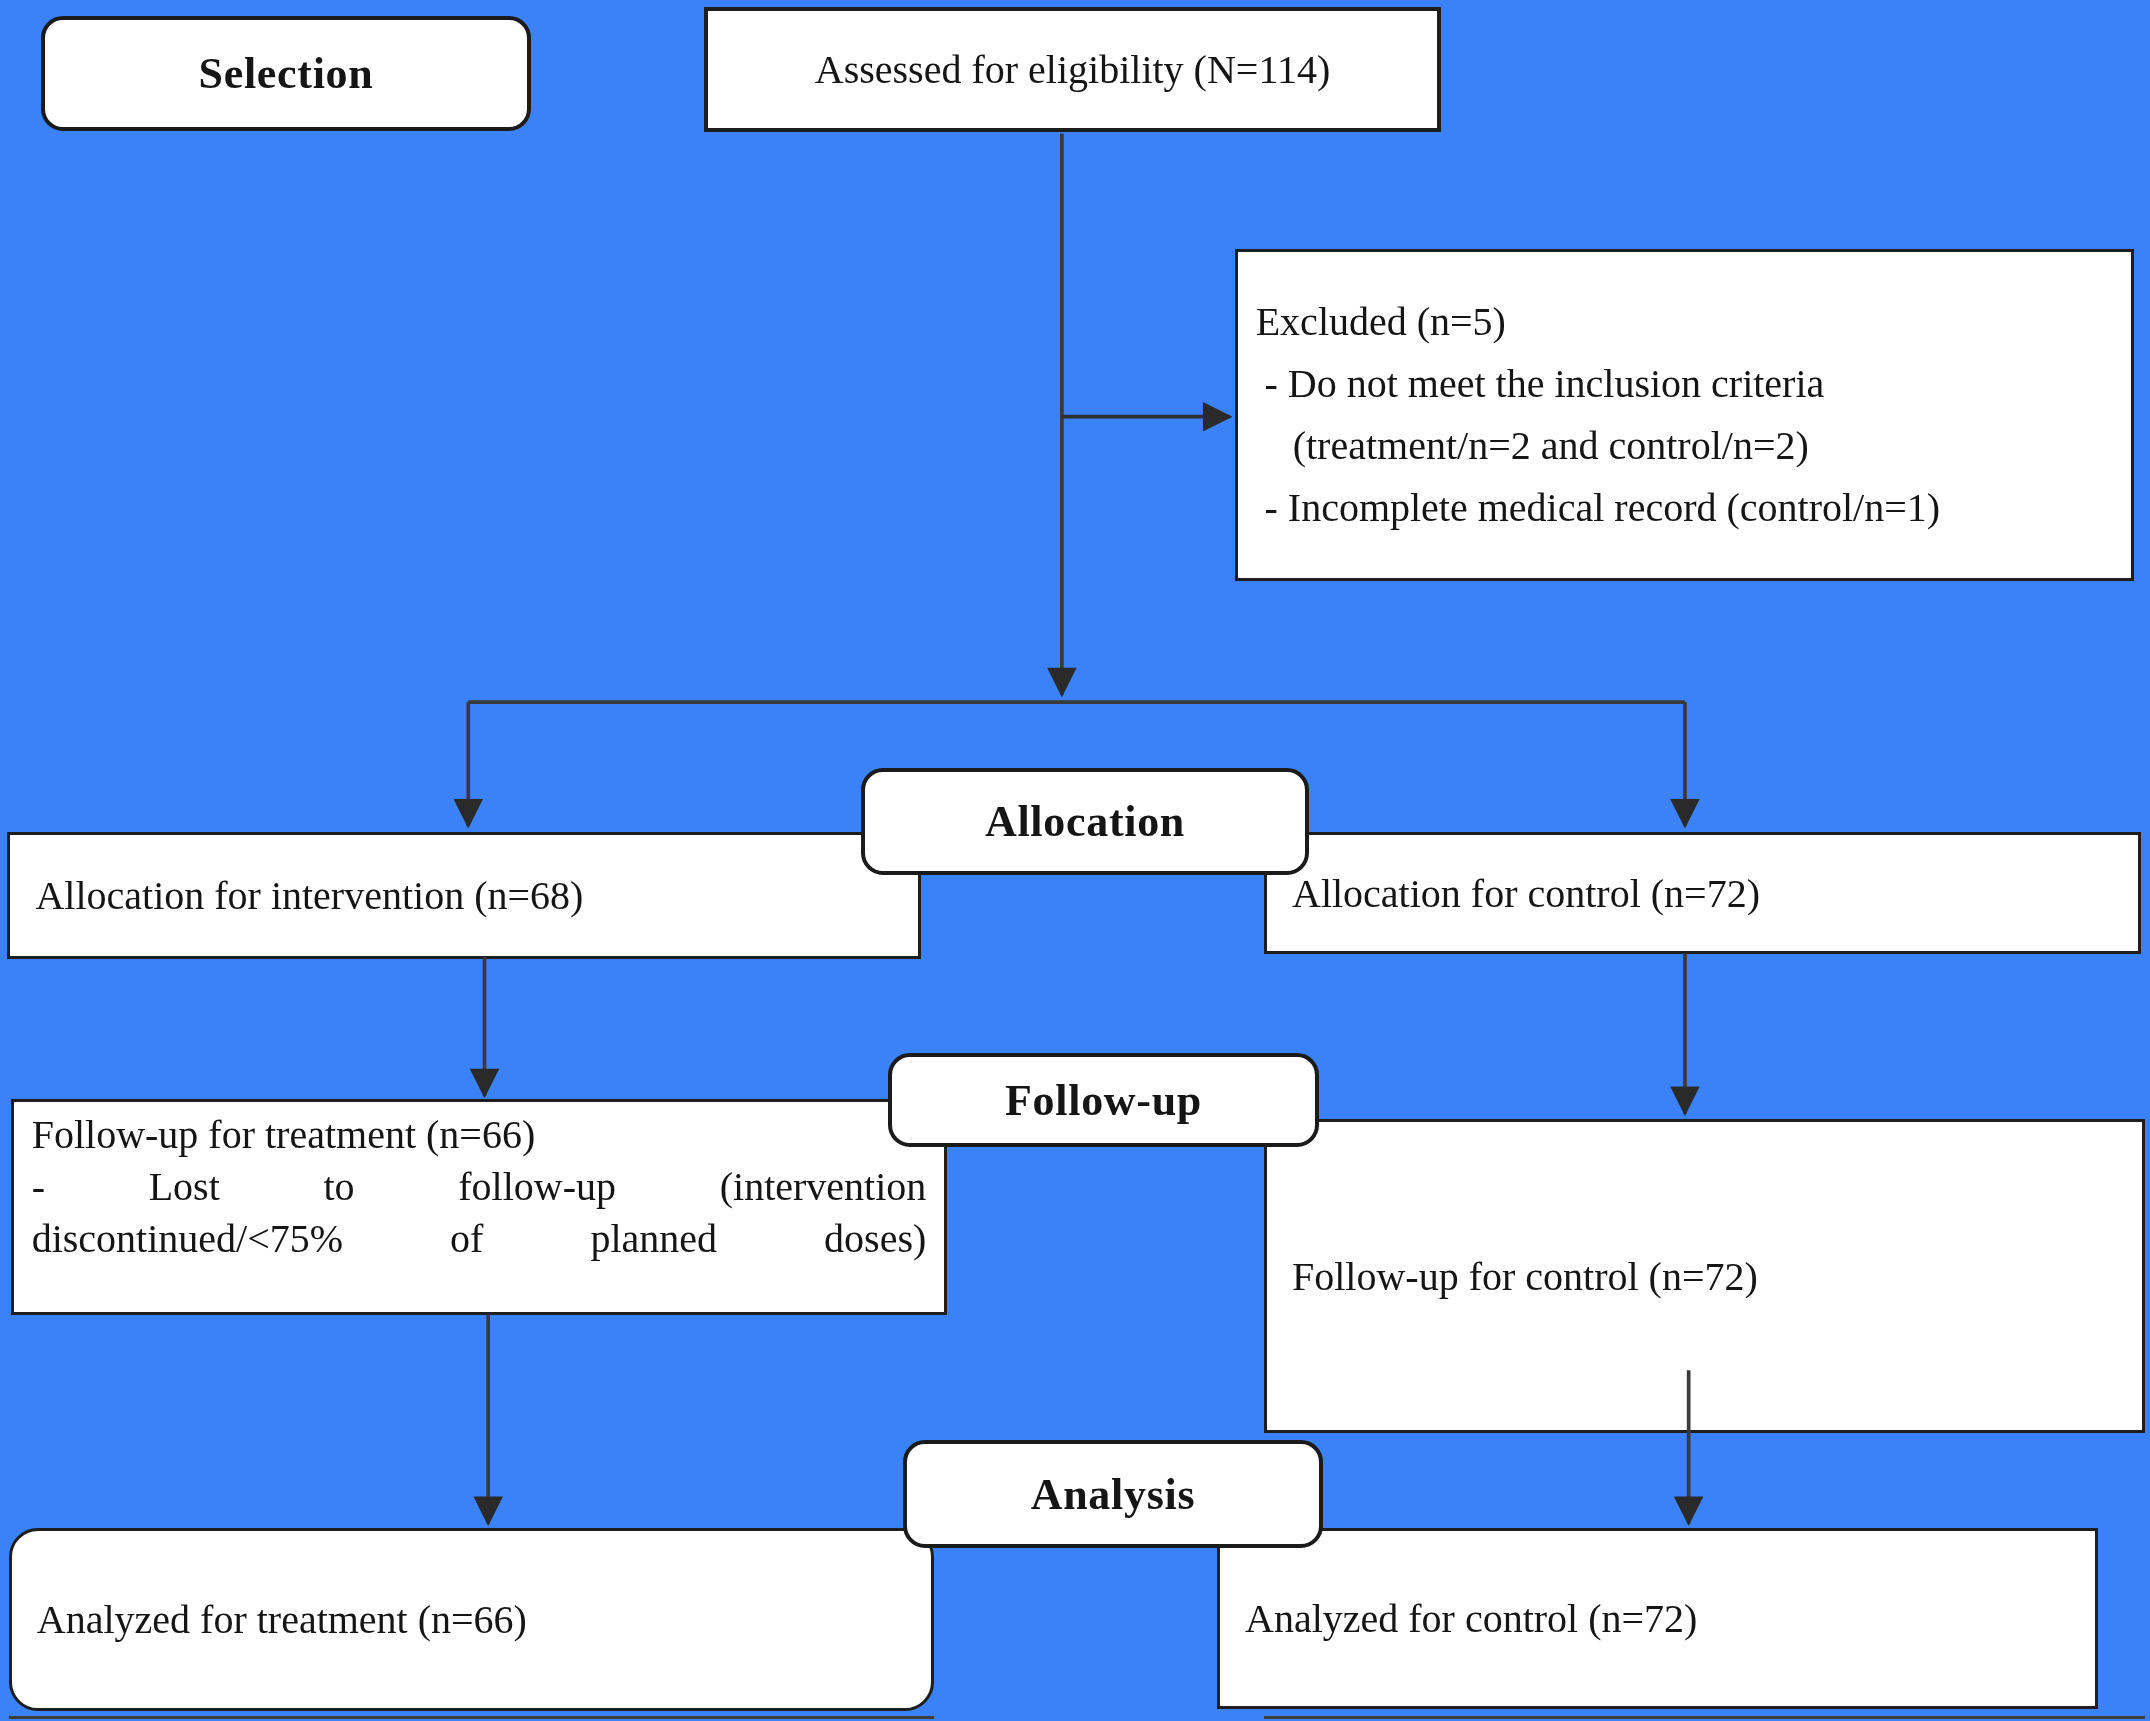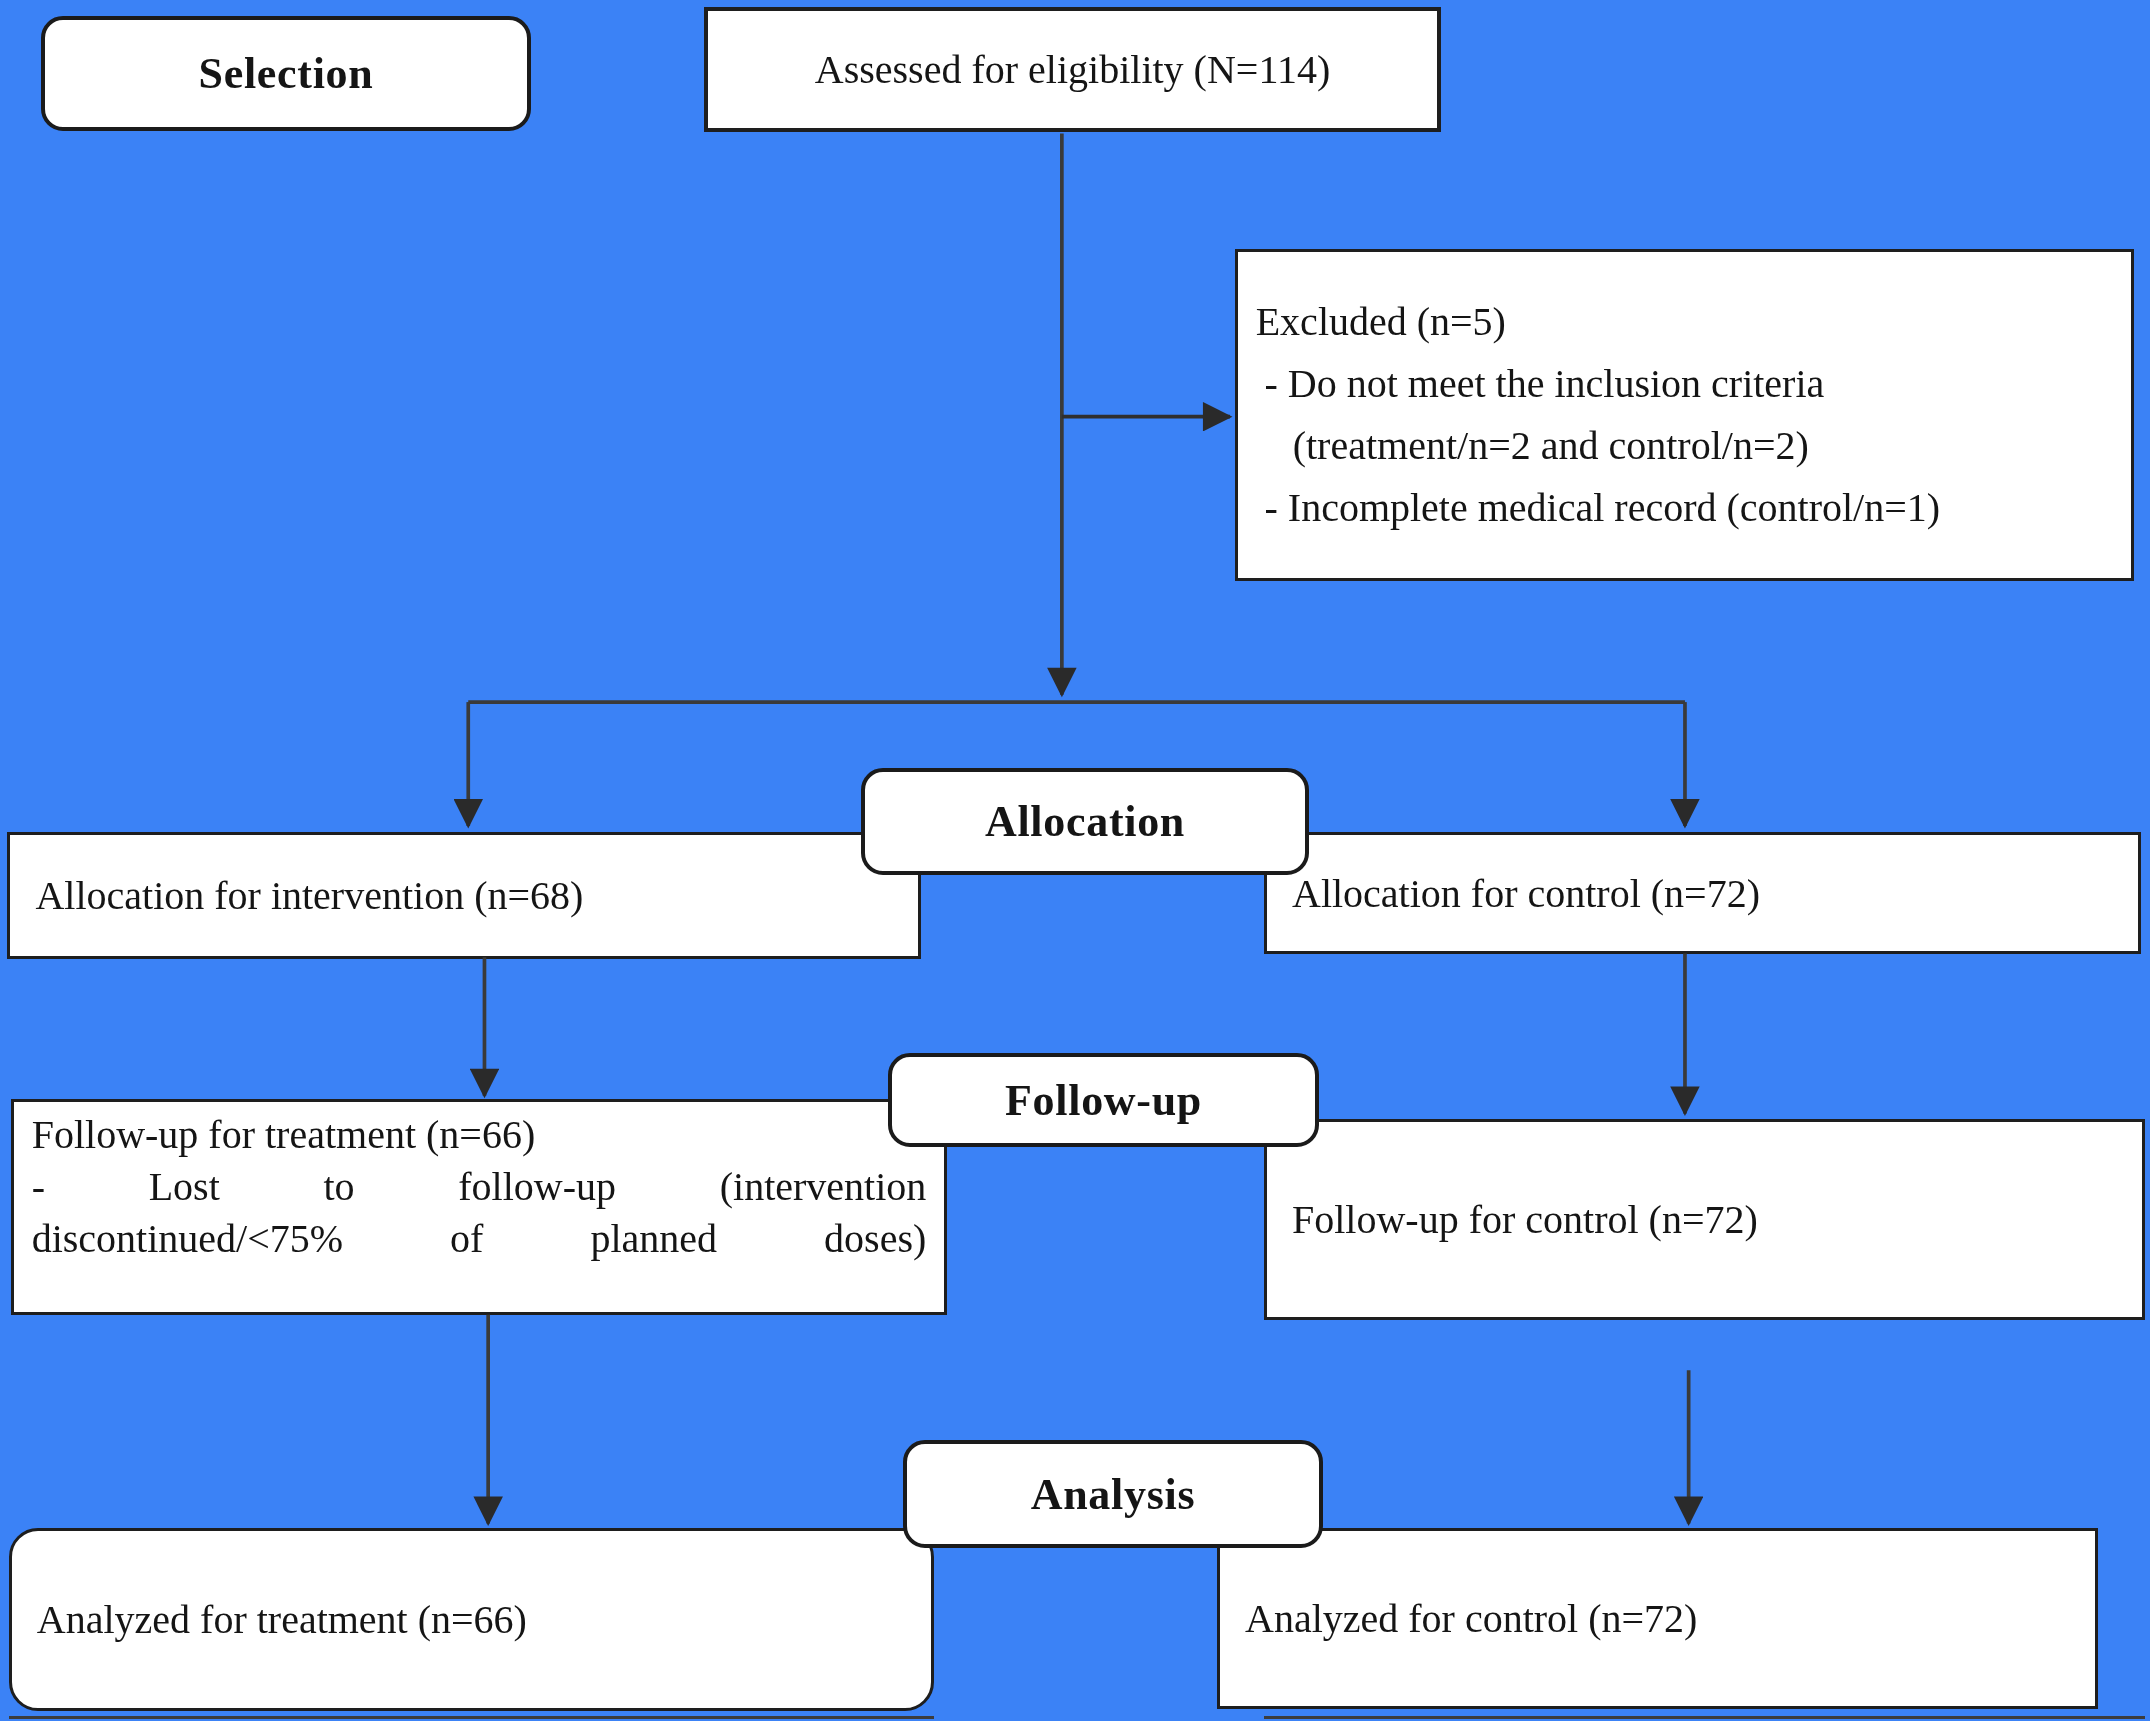--- a/index.html
+++ b/index.html
@@ -127,21 +127,21 @@
   </div>
   <div class="stage" style="left:861px; top:768px; width:448px; height:107px;">
     <span>Allocation</span>
   </div>
 
   <div class="rect" id="followup-treatment-box" style="left:11px; top:1099px; width:936px; height:216px;">
     <div>Follow-up for treatment (n=66)</div>
     <div class="justified-line">- Lost to follow-up (intervention</div>
     <div class="justified-line">discontinued/&lt;75% of planned doses)</div>
   </div>
-  <div class="rect single" style="left:1264px; top:1119px; width:881px; height:201px;">
+  <div class="rect single" style="left:1264px; top:1119px; width:881px; height:314px;">
     <span>Follow-up for control (n=72)</span>
   </div>
   <div class="stage" style="left:888px; top:1053px; width:431px; height:94px;">
     <span>Follow-up</span>
   </div>
 
   <div class="rect single" style="left:8.8px; top:1528px; width:925px; height:183px;border-radius:29px;">
     <span>Analyzed for treatment (n=66)</span>
   </div>
   <div class="rect single" style="left:1217px; top:1528px; width:881px; height:181px;">

